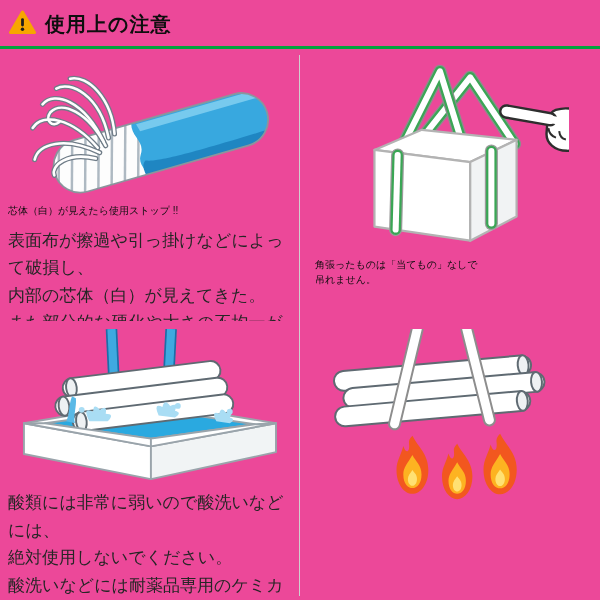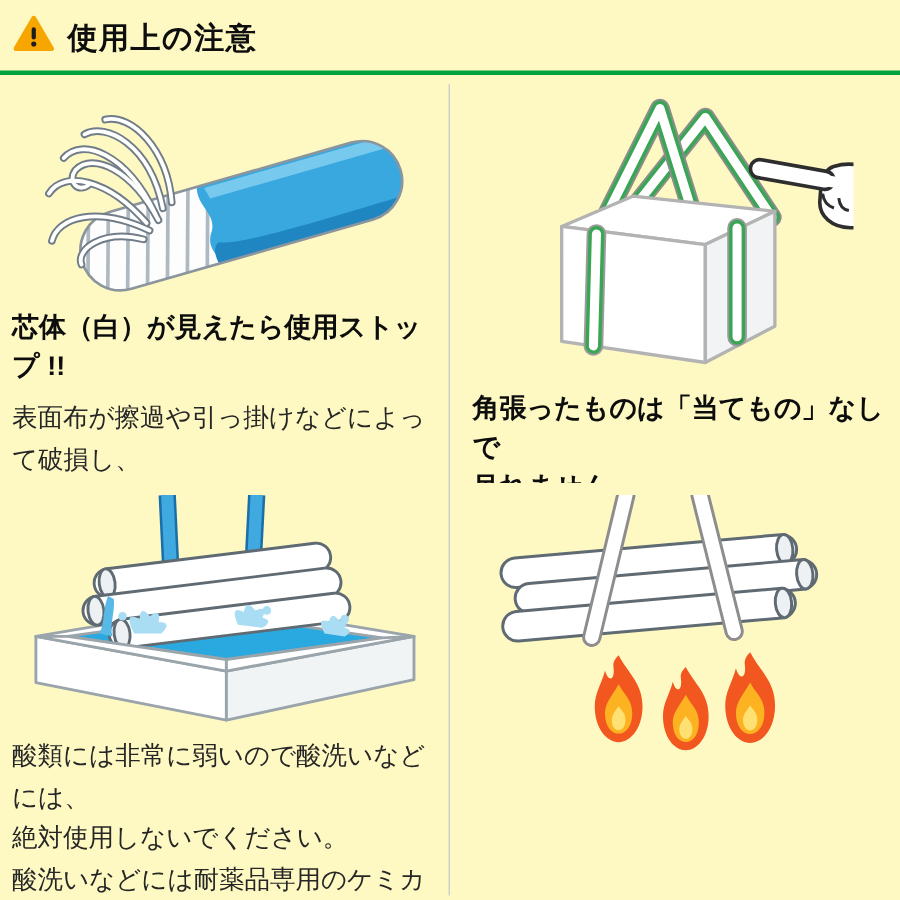--- a/index.html
+++ b/index.html
@@ -2,39 +2,39 @@
 <html style="--accent-green: #00a33e; --belt-green: #3aa655; --sling-blue: #38a8df; --sling-blue-dark: #1f86c2; --liquid-blue: #2aa9e0; --flame-orange: #f2571f; --flame-yellow: #fdb321; --warning-yellow: #f7a600;"><head>
 <meta charset="utf-8">
 <style>
   * { margin:0; padding:0; box-sizing:border-box; }
   html,body { background:#fff; }
   body {
     width:600px; height:600px; overflow:hidden;
     font-family:"Liberation Sans","DejaVu Sans",sans-serif;
     color:#111;
   }
-  .page { width:600px; height:600px; background:#fef9c3; overflow:hidden; }
+  .page { width:600px; height:600px; background:#ec4899; overflow:hidden; }
 
   .hdr { display:flex; align-items:center; gap:9px; padding:10px 10px 7px 9px; }
   .title { font-size:20px; font-weight:bold; letter-spacing:1px; color:#0e0e0e; }
   .green-rule { height:3px; background:var(--accent-green,#00a33e); }
 
   .content {
     position:relative;
     display:grid;
     grid-template-columns:300px 300px;
     grid-template-rows:272px 279px;
   }
   .vline { position:absolute; left:299px; top:6px; bottom:4px; width:1px; background:#cfcfcf; }
 
   .q { padding:8px 8px 0 8px; overflow:hidden; }
   .q.right { padding-left:15px; }
 
   .q h2 {
-    font-size:18px; font-weight:bold; color:#0d0d0d;
+    font-size:10px; font-weight:normal; color:#0d0d0d;
     white-space:pre-line; line-height:1.45; margin-top:3px;
   }
   .q p.bodytext {
     margin-top:8px; font-size:17px; line-height:1.62; color:#262626;
     white-space:pre-line;
   }
   svg.illus { display:block; }
   .illus-tl { margin-left:4px; }
   .illus-tr { margin-left:2px; }
   .illus-bl { margin-left:0; }

